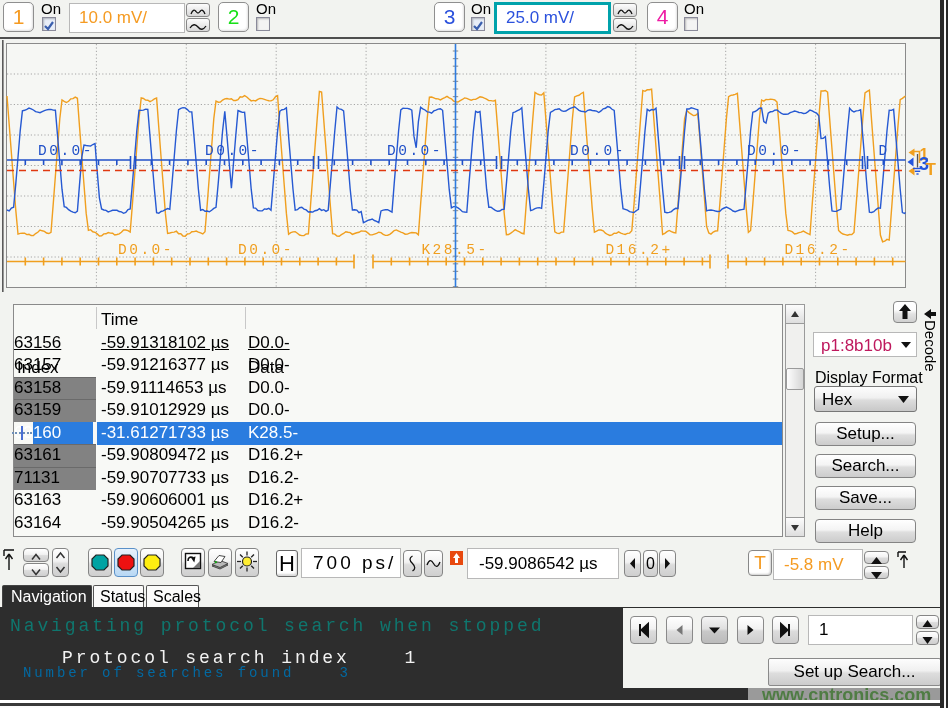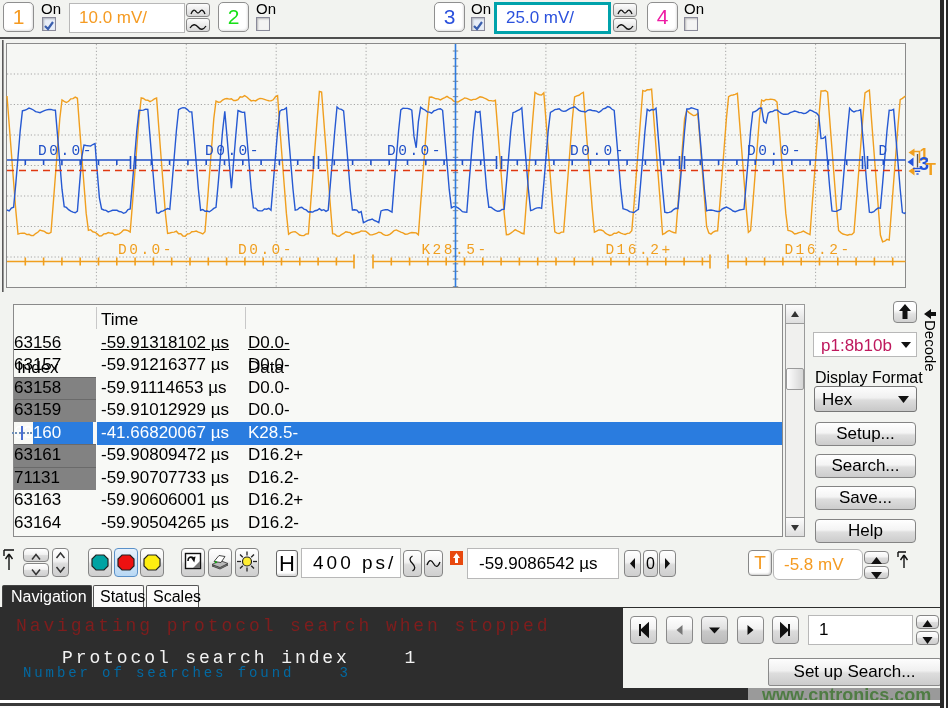--- a/index.html
+++ b/index.html
@@ -291,21 +291,21 @@
 <div class="trow" style="top:400px;">
     <div class="grayc"></div>
     <span class="tidx" style="">63159</span>
     <span class="ttime" style="">-59.91012929 µs</span>
     <span class="tdata" style="">D0.0-</span>
   </div>
 <div class="abs" style="left:33px;top:422px;width:60px;height:23px;background:#2a7cdf;"></div>
 <div class="abs" style="left:97px;top:422px;width:685px;height:23px;background:#2a7cdf;"></div>
 <div class="trow" style="top:423px;color:#fff;">
     <span class="tidx">63160</span>
-    <span class="ttime">-41.66820067 µs</span>
+    <span class="ttime">-31.61271733 µs</span>
     <span class="tdata">K28.5-</span>
   </div>
 <div class="trow" style="top:445px;">
     <div class="grayc"></div>
     <span class="tidx" style="">63161</span>
     <span class="ttime" style="">-59.90809472 µs</span>
     <span class="tdata" style="">D16.2+</span>
   </div>
 <div class="trow" style="top:468px;">
     <div class="grayc"></div>
@@ -399,56 +399,56 @@
         <line x1="11" y1="18.5" x2="11" y2="22.5"></line>
         <line x1="1" y1="12.5" x2="5" y2="12.5"></line>
         <line x1="17" y1="12.5" x2="21" y2="12.5"></line>
         <line x1="4" y1="5.5" x2="6.8" y2="8.3"></line>
         <line x1="15.2" y1="8.3" x2="18" y2="5.5"></line>
         <line x1="4" y1="19.5" x2="6.8" y2="16.7"></line>
         <line x1="15.2" y1="16.7" x2="18" y2="19.5"></line>
       </g>
     </svg></div>
 <div class="abs" style="left:276px;top:550px;width:22px;height:27px;background:#fff;border:1px solid #666;border-radius:3px;font-size:22px;text-align:center;line-height:25px;box-shadow:inset -1px -2px 2px rgba(0,0,0,0.15);">H</div>
-<div class="field abs" style="left:301px;top:548px;width:100px;height:30px;line-height:28px;padding-left:11px;font-size:19px;letter-spacing:3px;">400 ps/</div>
+<div class="field abs" style="left:301px;top:548px;width:100px;height:30px;line-height:28px;padding-left:11px;font-size:19px;letter-spacing:3px;">700 ps/</div>
 <div class="tbtn" style="left:403px;top:550px;width:19px;height:27px;"><svg width="17" height="25" viewBox="0 0 17 25">
       <path d="M8.5 5 Q3.5 7.5 8.5 12.5 Q13 17 8.5 20" stroke="#111" stroke-width="1.3" fill="none"></path>
     </svg></div>
 <div class="tbtn" style="left:424px;top:550px;width:19px;height:27px;"><svg width="17" height="25" viewBox="0 0 17 25">
       <path d="M2 14 Q5 6 8.5 12.5 Q12 19 15 11" stroke="#111" stroke-width="1.3" fill="none"></path>
     </svg></div>
 <div class="abs" style="left:450px;top:551px;width:13px;height:14px;background:#e8490f;"><svg width="13" height="14" viewBox="0 0 13 14">
       <path d="M6.5 2 L10 7 L8 7 L8 12 L5 12 L5 7 L3 7 Z" fill="#fff"></path>
     </svg></div>
 <div class="field abs" style="left:467px;top:548px;width:152px;height:31px;line-height:29px;padding-left:11px;">-59.9086542 µs</div>
 <div class="tbtn" style="left:624px;top:550px;width:17px;height:27px;"><svg width="15" height="25" viewBox="0 0 15 25">
       <path d="M10 7 L5 12.5 L10 18 Z" fill="#111"></path>
     </svg></div>
 <div class="tbtn" style="left:643px;top:550px;width:15px;height:27px;font-size:16px;text-align:center;line-height:25px;">0</div>
 <div class="tbtn" style="left:659px;top:550px;width:17px;height:27px;"><svg width="15" height="25" viewBox="0 0 15 25">
       <path d="M5 7 L10 12.5 L5 18 Z" fill="#111"></path>
     </svg></div>
 <div class="abs" style="left:748px;top:550px;width:24px;height:26px;background:#fff;border:1px solid #888;border-radius:4px;box-shadow:inset -1px -1px 2px rgba(0,0,0,0.2);font-size:19px;color:#f59b22;text-align:center;line-height:24px;">T</div>
-<div class="field abs" style="left:773px;top:549px;width:90px;height:31px;color:#f59b22;line-height:29px;padding-left:10px;border-radius:6px;">-5.8 mV</div>
+<div class="field abs" style="left:773px;top:549px;width:90px;height:31px;color:#f59b22;line-height:29px;padding-left:10px;">-5.8 mV</div>
 <div class="tbtn" style="left:864px;top:551px;width:25px;height:13px;"><svg width="23" height="11" viewBox="0 0 23 11">
       <path d="M11.5 2 L17 9 L6 9 Z" fill="#111"></path>
     </svg></div>
 <div class="tbtn" style="left:864px;top:566px;width:25px;height:13px;"><svg width="23" height="11" viewBox="0 0 23 11">
       <path d="M6 2 L17 2 L11.5 9 Z" fill="#111"></path>
     </svg></div>
 <svg class="abs" style="left:896px;top:550px;" width="16" height="20" viewBox="0 0 16 20">
     <path d="M2 2 L2 7 M2 2 L10 2 M8 18 L8 5 M8 5 L4.5 10 M8 5 L11.5 10" stroke="#111" stroke-width="1.4" fill="none"></path>
   </svg>
 
 <div class="abs" style="left:0px;top:607px;width:941px;height:93px;background:#2d2d2d;"></div>
 <div class="abs" style="left:2px;top:585px;width:90px;height:22px;background:#2d2d2d;color:#fff;font-size:16px;padding:2px 0 0 8px;border:1px solid #444;border-bottom:none;border-radius:2px 2px 0 0;">Navigation</div>
 <div class="abs" style="left:93px;top:585px;width:51px;height:22px;background:#fbfbfa;color:#000;font-size:16px;padding:2px 0 0 6px;border:1px solid #555;border-bottom:none;border-radius:2px 2px 0 0;">Status</div>
 <div class="abs" style="left:146px;top:585px;width:53px;height:22px;background:#fbfbfa;color:#000;font-size:16px;padding:2px 0 0 6px;border:1px solid #555;border-bottom:none;border-radius:2px 2px 0 0;">Scales</div>
 
-<div class="abs mono" style="left:16px;top:616px;font-size:18px;letter-spacing:2.9px;color:#7f1d1d;">Navigating protocol search when stopped</div>
+<div class="abs mono" style="left:10px;top:616px;font-size:18px;letter-spacing:2.9px;color:#0f766e;">Navigating protocol search when stopped</div>
 <div class="abs mono" style="left:62px;top:648px;font-size:18px;letter-spacing:2.9px;color:#f2f2f2;">Protocol search index    1</div>
 <div class="abs mono" style="left:23px;top:665px;font-size:14px;letter-spacing:2.9px;color:#0369a1;">Number of searches found    3</div>
 
 <div class="abs" style="left:623px;top:608px;width:318px;height:80px;background:#f2f3f0;"></div>
 <div class="navbtn" style="left:630px;"><svg width="25" height="26" viewBox="0 0 25 26">
       <path d="M9 7 L9 19 M17 7 L10.5 13 L17 19 Z" stroke="#111" stroke-width="2" fill="#111"></path>
     </svg></div>
 <div class="navbtn" style="left:666px;"><svg width="25" height="26" viewBox="0 0 25 26">
       <path d="M15.5 8 L9.5 13 L15.5 18 Z" fill="#777"></path>
     </svg></div>

